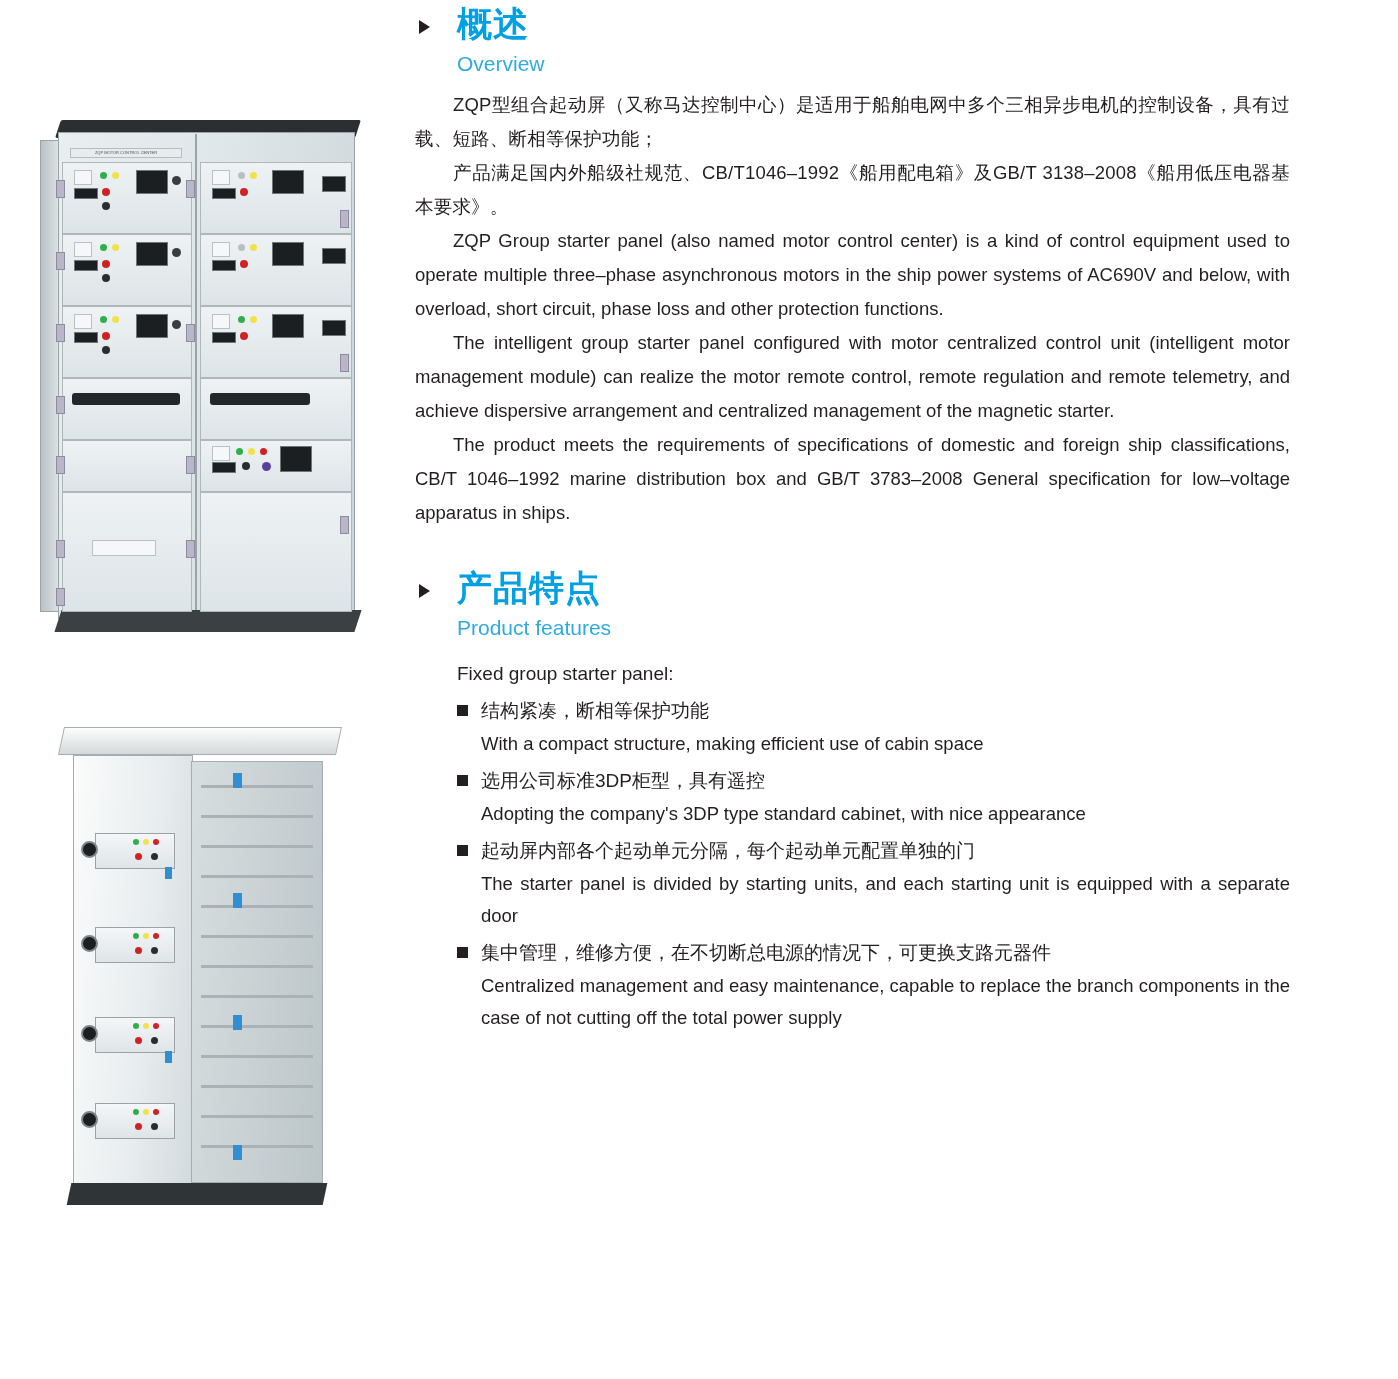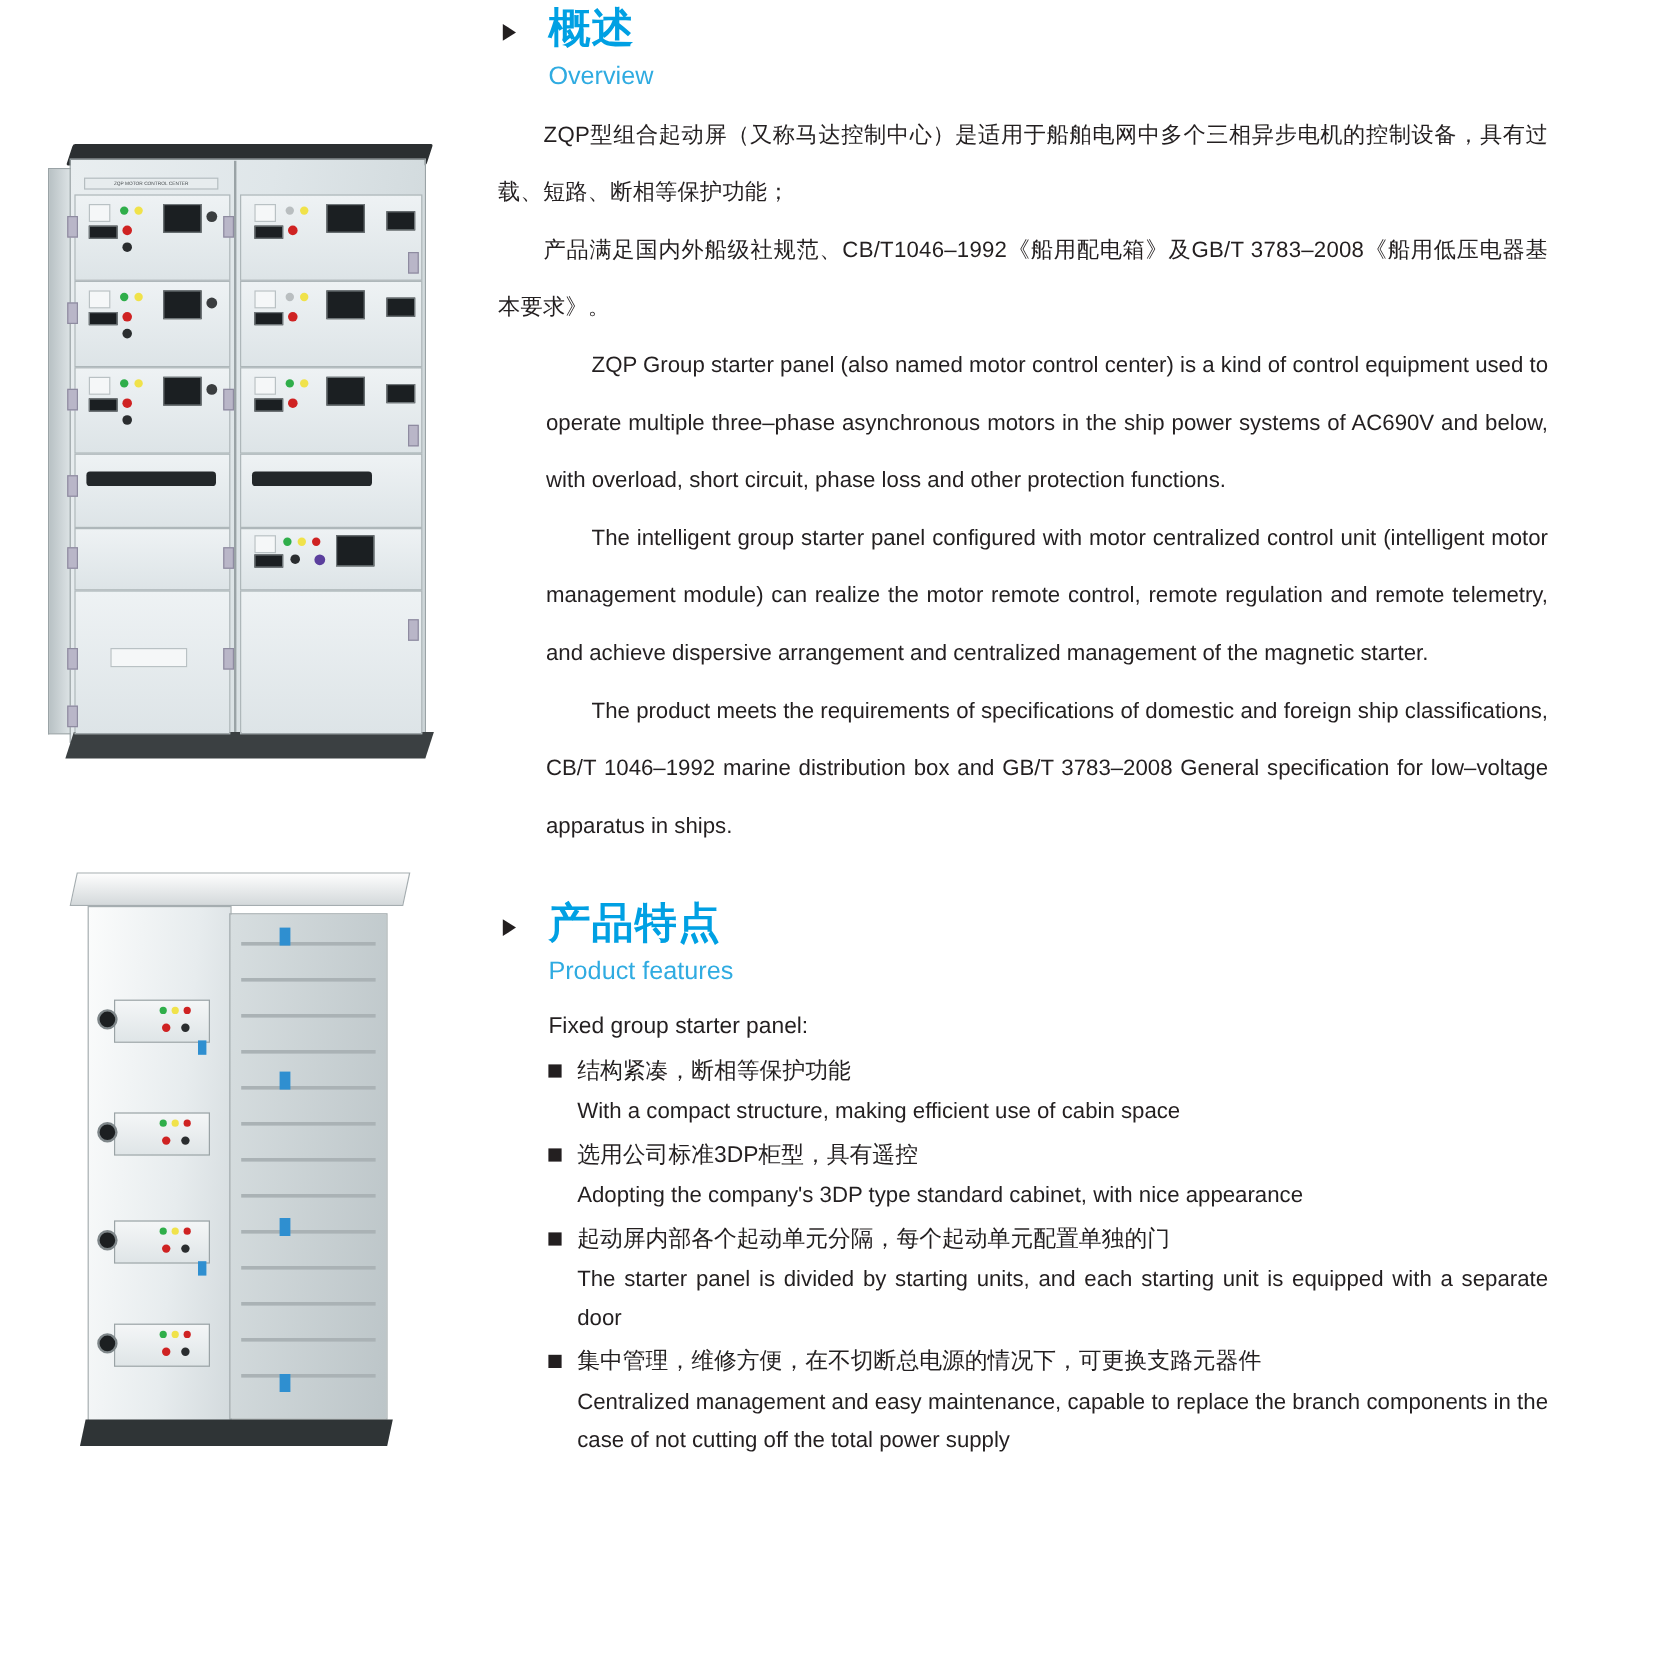--- a/index.html
+++ b/index.html
@@ -224,32 +224,31 @@
   .sec-title-en {
     margin: 2px 0 0 42px;
     font-size: 21px;
     line-height: 28px;
     color: #2fabe1;
   }
 
   .para {
     margin: 0;
     font-size: 18.5px;
-    line-height: 48px;
+    line-height: 34px;
     color: #231f20;
     text-align: justify;
   }
   .para.cn {
     text-indent: 38px;
     letter-spacing: 0.2px;
   }
   .para.en {
     text-indent: 38px;
     text-align: justify;
-    margin-left: 40px;
   }
   .block-cn {
     margin-top: 10px;
   }
   .block-en {
     margin-top: 0px;
   }
 
   .feat-wrap {
     margin-top: 16px;
@@ -467,21 +466,21 @@
   <div class="content">
 
     <div class="sec-head">
       <div class="arrow-icon"></div>
       <h1 class="sec-title-cn">概述</h1>
       <div class="sec-title-en">Overview</div>
     </div>
 
     <div class="block-cn">
       <p class="para cn">ZQP型组合起动屏（又称马达控制中心）是适用于船舶电网中多个三相异步电机的控制设备，具有过载、短路、断相等保护功能；</p>
-      <p class="para cn">产品满足国内外船级社规范、CB/T1046–1992《船用配电箱》及GB/T 3783–2008《船用低压电器基本要求》。</p>
+      <p class="para cn">产品满足国内外船级社规范、CB/T1046–1992《船用配电箱》及GB/T 3138–2008《船用低压电器基本要求》。</p>
     </div>
 
     <div class="block-en">
       <p class="para en">ZQP Group starter panel (also named motor control center) is a kind of control equipment used to operate multiple three–phase asynchronous motors in the ship power systems of AC690V and below, with overload, short circuit, phase loss and other protection functions.</p>
       <p class="para en">The intelligent group starter panel configured with motor centralized control unit (intelligent motor management module) can realize the motor remote control, remote regulation and remote telemetry, and achieve dispersive arrangement and centralized management of the magnetic starter.</p>
       <p class="para en">The product meets the requirements of specifications of domestic and foreign ship classifications, CB/T 1046–1992 marine distribution box and GB/T 3783–2008 General specification for low–voltage apparatus in ships.</p>
     </div>
 
     <div class="sec-head" style="margin-top:34px;">
       <div class="arrow-icon"></div>

